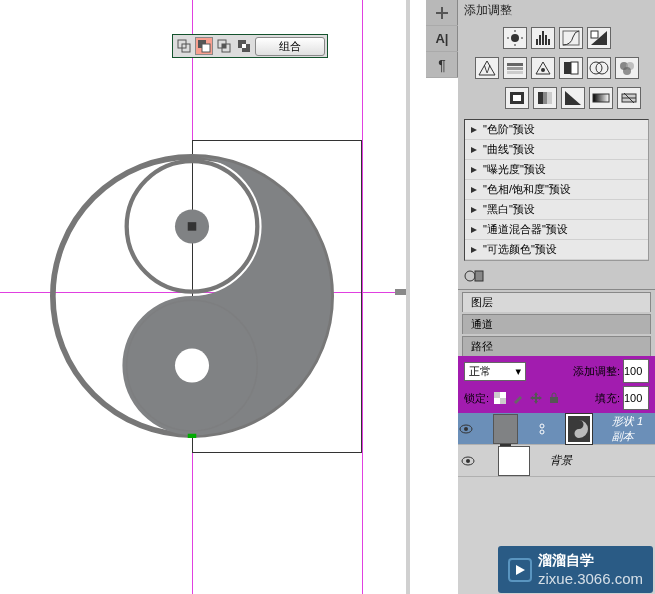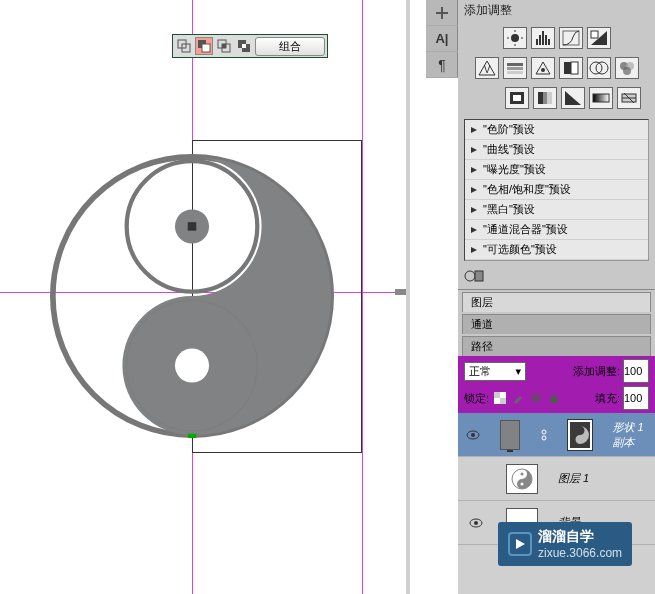--- a/index.html
+++ b/index.html
@@ -45,36 +45,36 @@
     .tab.active { background: #d8d8d8; }
     
     .layer-controls { background: #a21caf; padding: 3px 6px; display: flex; flex-direction: column; gap: 3px; font-size: 11px; }
     .lc-row { display: flex; align-items: center; justify-content: space-between; }
     .lc-select { width: 62px; background: #fff; border: 1px solid #666; padding: 0 4px; display:flex; justify-content:space-between; align-items:center; height: 19px; }
     .lc-input { width: 26px; background: #fff; border: 1px solid #666; height: 24px; font-size: 11px; padding-right:2px; }
     .lock-icons { display: flex; gap: 4px; align-items: center; }
     .lock-icons span { width: 14px; height: 14px; display: inline-flex; align-items: center; justify-content: center; }
     
     .layers-list { background: #d0d0d0; min-height: 200px; }
-    .layer-row { display: flex; align-items: center; padding: 8px; gap: 20px; border-bottom: 1px solid #b0b0b0; height: 44px; }
+    .layer-row { display: flex; align-items: center; padding: 0; gap: 20px; border-bottom: 1px solid #b0b0b0; height: 32px; }
     .layer-row.selected { background: #6b8fb8; color: #fff; }
     .eye { width: 20px; display:flex; justify-content:center; }
     .eye svg { width: 14px; height: 14px; }
     .thumb { width: 32px; height: 30px; background: #fff; border: 1px solid #555; display: flex; align-items: center; justify-content: center; position: relative; }
     .thumb.vector::after { content:""; position:absolute; bottom:-3px; left:6px; right:6px; height:2px; background:#333; }
     .mask-thumb { width: 32px; height: 30px; background: #3a3a3a; border: 1px solid #555; display:flex; align-items:center; justify-content:center; }
     .mask-thumb.selected-mask { border: 2px solid #fff; outline:1px solid #333; }
     .mask-thumb.white { background:#000; }
     .mask-shape-white { width:18px; height:18px; background:#fff; border-radius:50%; }
     .link-icon { width: 10px; display:flex; justify-content:center; }
     .layer-name { font-style: italic; font-size: 11px; }
     
     .watermark { position: absolute; background: #2a5b85; color: #fff; border-radius: 3px; padding: 6px 10px; display: flex; align-items: center; gap: 6px; font-size: 14px; }
     .watermark .brand-icon { width: 24px; height: 24px; border: 2px solid #5a95c0; border-radius: 4px; display: flex; align-items:center; justify-content:center; }
-    .wm-url { font-size: 12px; opacity: 0.8; }
+    .wm-url { font-size: 15px; opacity: 0.8; }
   </style>
 </head>
 <body>
 
 <div class="canvas-area">
   <div class="guide-v" style="left:192px"></div>
   <div class="guide-v" style="left:362px"></div>
   <div class="guide-h" style="top:292px"></div>
   <div class="ruler-tick" style="right:3px; top:289px; width:12px; height:6px"></div>
 
@@ -377,45 +377,33 @@
           </svg>
         </div>
       <div class="mask-thumb selected-mask">
           <svg width="20" height="20" viewBox="0 0 20 20">
             <path d="M10 1 A9 9 0 0 1 10 19 A4.5 4.5 0 0 1 10 10 A4.5 4.5 0 0 0 10 1" fill="#bbb"></path>
           </svg>
         </div>
       <span class="layer-name">形状 1 副本</span>
     </div>
     <div class="layer-row">
-      <div class="eye"></div>
-      <div class="thumb">
-          <svg width="24" height="24" viewBox="0 0 24 24">
-            <circle cx="12" cy="12" r="10" fill="none" stroke="#888"></circle>
-            <path d="M12 2 A10 10 0 0 1 12 22 A5 5 0 0 1 12 12 A5 5 0 0 0 12 2" fill="#888"></path>
-            <circle cx="12" cy="7" r="1.5" fill="#888"></circle>
-            <circle cx="12" cy="17" r="1.5" fill="#fff"></circle>
-          </svg>
-        </div>
-      <span class="layer-name">图层 1</span>
-    </div>
-    <div class="layer-row">
       <div class="eye">
           <svg viewBox="0 0 14 14">
             <ellipse cx="7" cy="7" rx="6" ry="4" fill="none" stroke="#333"></ellipse>
             <circle cx="7" cy="7" r="2" fill="#333"></circle>
           </svg>
         </div>
       <div class="thumb"></div>
       <span class="layer-name">背景</span>
     </div>
   </div>
 </div>
 
-<div class="watermark" style="left:498px; top:522px">
+<div class="watermark" style="left:498px; top:546px">
   <div class="brand-icon">
       <svg width="14" height="14" viewBox="0 0 14 14">
         <polygon points="3,2 12,7 3,12" fill="#fff"></polygon>
       </svg>
     </div>
   <div>
     <div style="font-weight:bold">溜溜自学</div>
     <div class="wm-url">zixue.3066.com</div>
   </div>
 </div>

